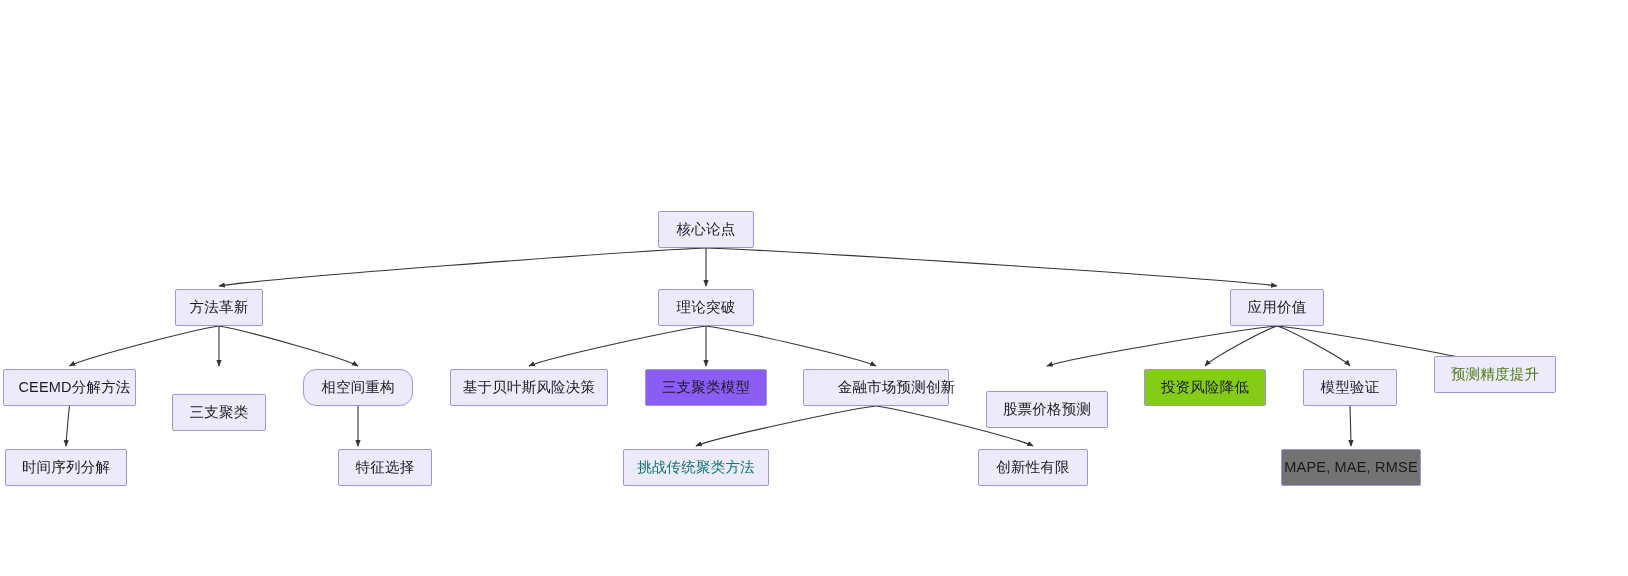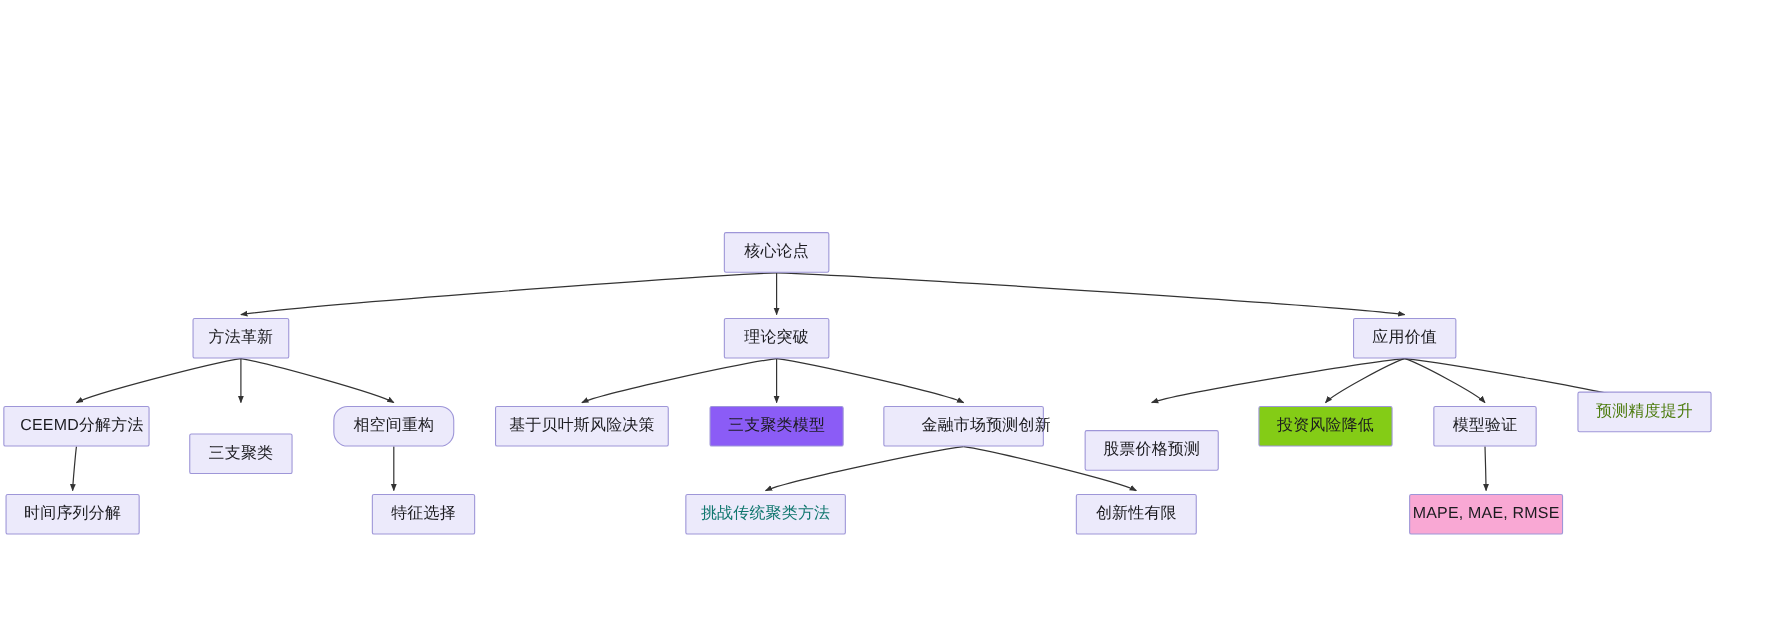--- a/index.html
+++ b/index.html
@@ -125,17 +125,17 @@
       </div>
       <div class="node" style="left: 311px; top: 449px; width: 94px; height: 37px; background: rgb(236, 234, 251); border-color: rgb(158, 150, 216); color: rgb(27, 27, 31); margin-left: 27px;">
         <span class="node-label">特征选择</span>
       </div>
       <div class="node" style="left: 623px; top: 449px; width: 146px; height: 37px; background: rgb(236, 234, 251); border-color: rgb(158, 150, 216); color: #0f766e;">
         <span class="node-label">挑战传统聚类方法</span>
       </div>
       <div class="node" style="left: 978px; top: 449px; width: 110px; height: 37px; background: rgb(236, 234, 251); border-color: rgb(158, 150, 216); color: rgb(27, 27, 31);">
         <span class="node-label">创新性有限</span>
       </div>
-      <div class="node" style="left: 1281px; top: 449px; width: 140px; height: 37px; background: #f9a8d4; border-color: rgb(158, 150, 216); color: rgb(27, 27, 31);">
+      <div class="node" style="left: 1281px; top: 449px; width: 140px; height: 37px; background: #737373; border-color: rgb(158, 150, 216); color: rgb(27, 27, 31);">
         <span class="node-label">MAPE, MAE, RMSE</span>
       </div>
     </div>
 </div>
 
 </body></html>

